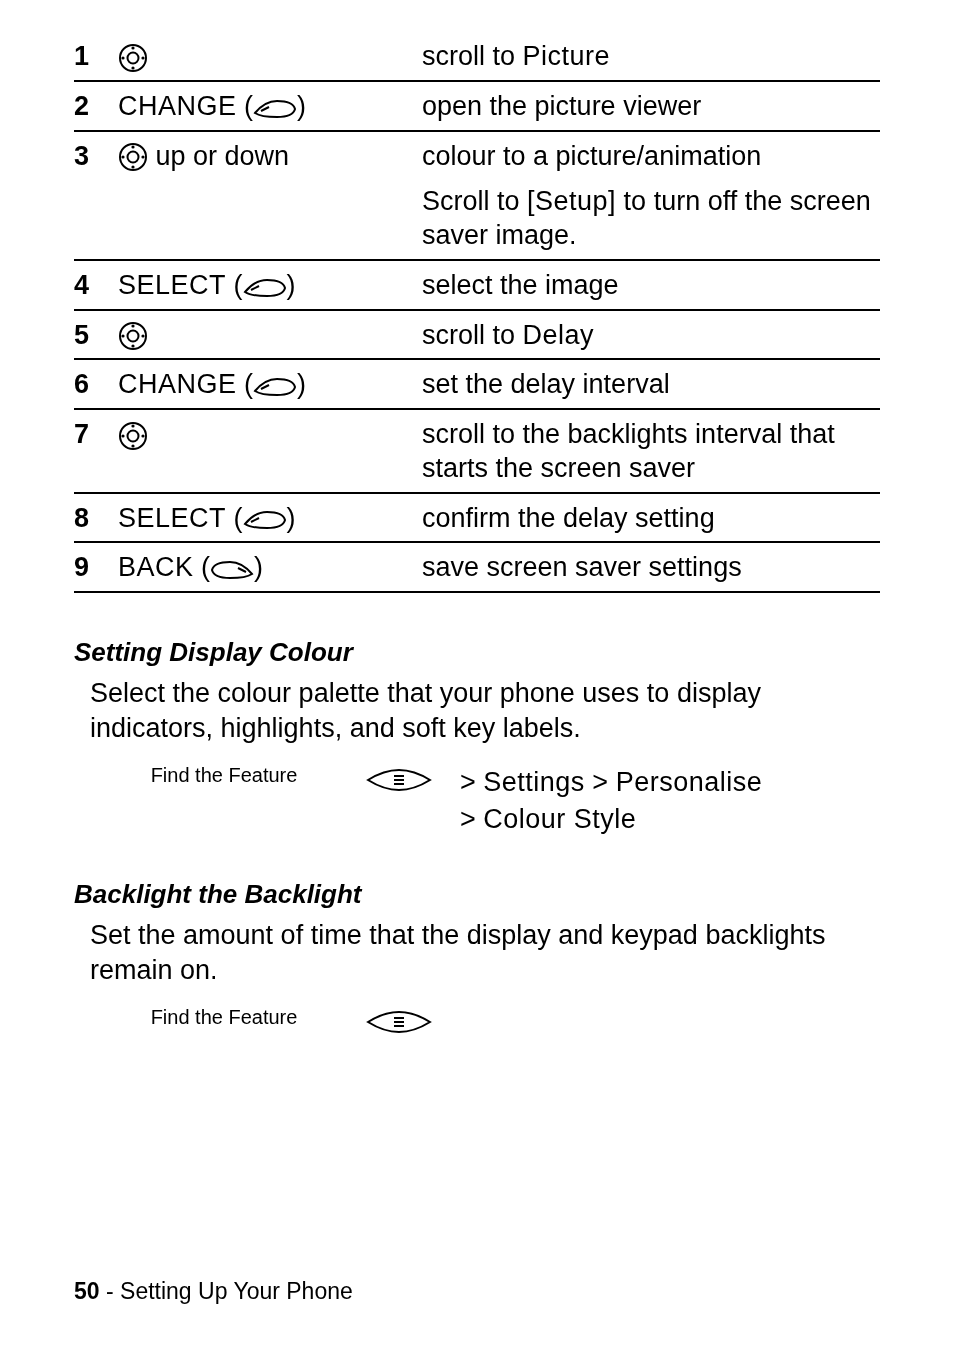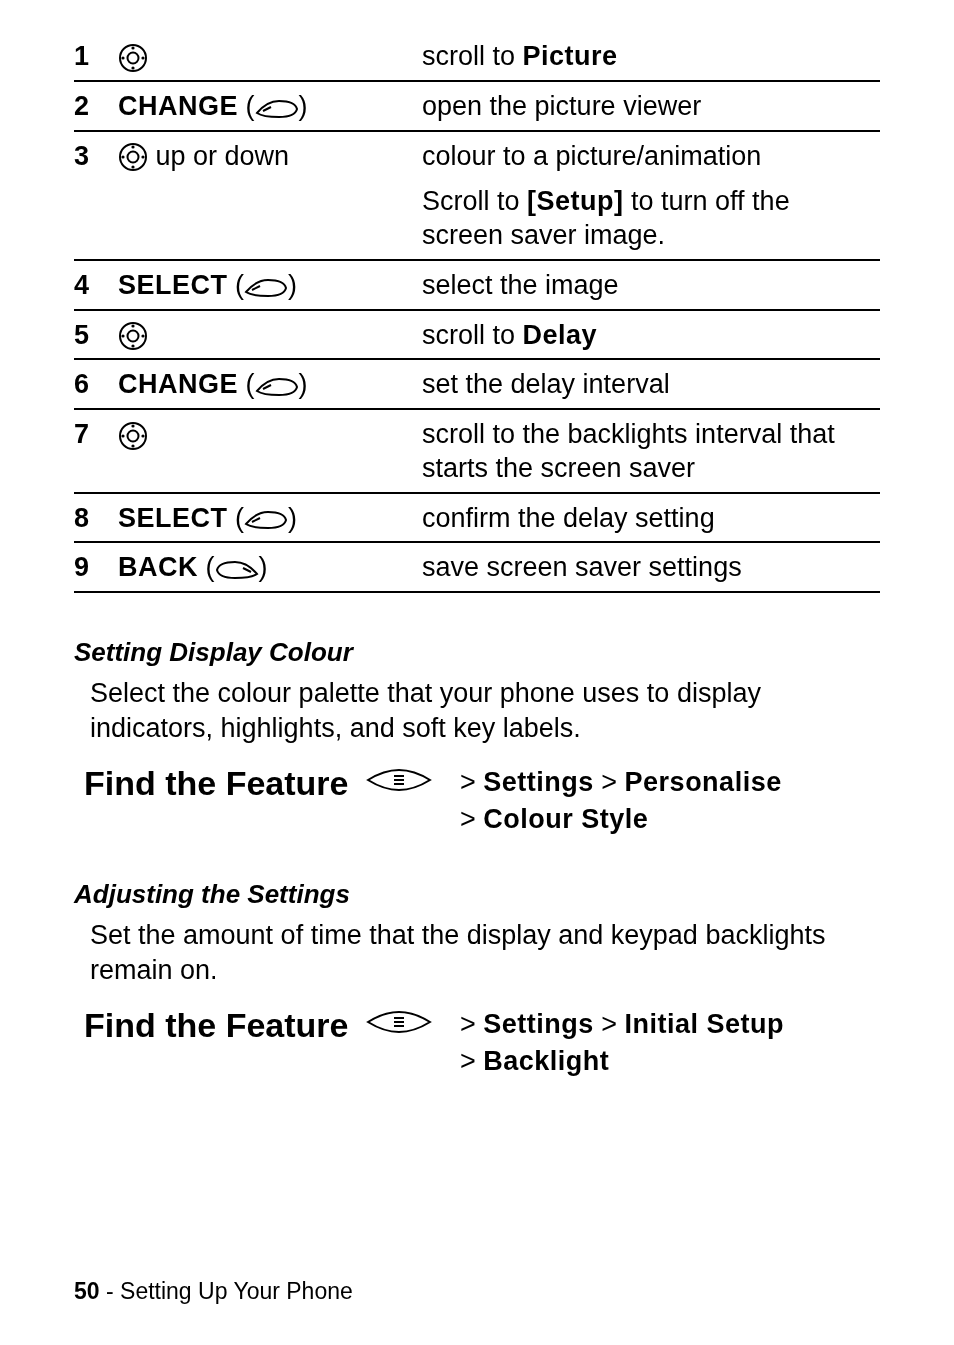--- a/index.html
+++ b/index.html
@@ -19,27 +19,27 @@
     box-sizing:border-box;
     position:relative;
   }
   .tbl{width:100%;border-collapse:collapse;}
   .hdr td{font-weight:bold;font-size:30px;padding-bottom:4px;}
   .row td{vertical-align:top;padding:6px 4px 6px 0;font-size:27px;line-height:1.25;}
   .numcol{width:40px;font-weight:bold;}
   .presscol{width:300px;}
   .tocol{}
   .hr{border-top:2px solid #000;height:0;}
-  .condensed{font-family:"Arial Narrow", Arial, sans-serif;font-weight:bold;letter-spacing:0.5px;}
+  .condensed{font-family:"Arial Narrow", Arial, sans-serif;font-weight:normal;letter-spacing:0.5px;}
   .nav-icon, .soft-icon, .menu-icon, .back-icon{display:inline-block;vertical-align:middle;}
   .nav-icon svg, .soft-icon svg, .menu-icon svg, .back-icon svg{display:block;}
   .section-title{font-size:26px;font-weight:bold;font-style:italic;margin:42px 0 8px 0;}
   .para{font-size:27px;line-height:1.3;margin:0 0 18px 16px;}
   .ftf-row{display:flex;align-items:flex-start;gap:0;margin:6px 0 10px 10px;}
-  .ftf-label{font-weight:bold;font-size:34px;width:280px;flex:0 0 auto;}
+  .ftf-label{font-weight:normal;font-size:20px;width:280px;flex:0 0 auto;text-align:center;}
   .ftf-icon{width:96px;flex:0 0 auto;text-align:left;padding-top:2px;}
   .ftf-path{font-size:27px;line-height:1.35;}
   .footer{position:absolute;bottom:40px;left:74px;font-size:23px;text-align:right;}
   .footer .pg{font-weight:bold;}
 </style>
 </head>
 <body>
 
 <table class="tbl">
   <tbody>
@@ -237,35 +237,32 @@
           <line x1="30" y1="18" x2="40" y2="18" stroke="#000" stroke-width="2"></line>
         </svg>
     </span>
   </div>
   <div class="ftf-path">
     <span>&gt;&nbsp;</span><span class="condensed">Settings</span><span> &gt;&nbsp;</span><span class="condensed">Personalise</span><br>
     <span>&gt;&nbsp;</span><span class="condensed">Colour Style</span>
   </div>
 </div>
 
-<h2 class="section-title">Adjusting the Settings</h2>
+<h2 class="section-title">Backlight the Backlight</h2>
 <p class="para">Set the amount of time that the display and keypad backlights remain on.</p>
 
 <div class="ftf-row">
   <div class="ftf-label">Find the Feature</div>
   <div class="ftf-icon">
     <span class="menu-icon">
       <svg width="70" height="28" viewBox="0 0 70 28">
           <path d="M4 14 Q20 4 35 4 Q50 4 66 14 Q50 24 35 24 Q20 24 4 14 Z" fill="none" stroke="#000" stroke-width="2"></path>
           <line x1="30" y1="10" x2="40" y2="10" stroke="#000" stroke-width="2"></line>
           <line x1="30" y1="14" x2="40" y2="14" stroke="#000" stroke-width="2"></line>
           <line x1="30" y1="18" x2="40" y2="18" stroke="#000" stroke-width="2"></line>
         </svg>
     </span>
   </div>
-  <div class="ftf-path">
-    <span>&gt;&nbsp;</span><span class="condensed">Settings</span><span> &gt;&nbsp;</span><span class="condensed">Initial Setup</span><span> &gt;&nbsp;</span><span class="condensed">Backlight</span>
-  </div>
 </div>
 
 <div class="footer">
   <span class="pg">50</span><span> - </span><span>Setting Up Your Phone</span>
 </div>
 
 </body></html>

